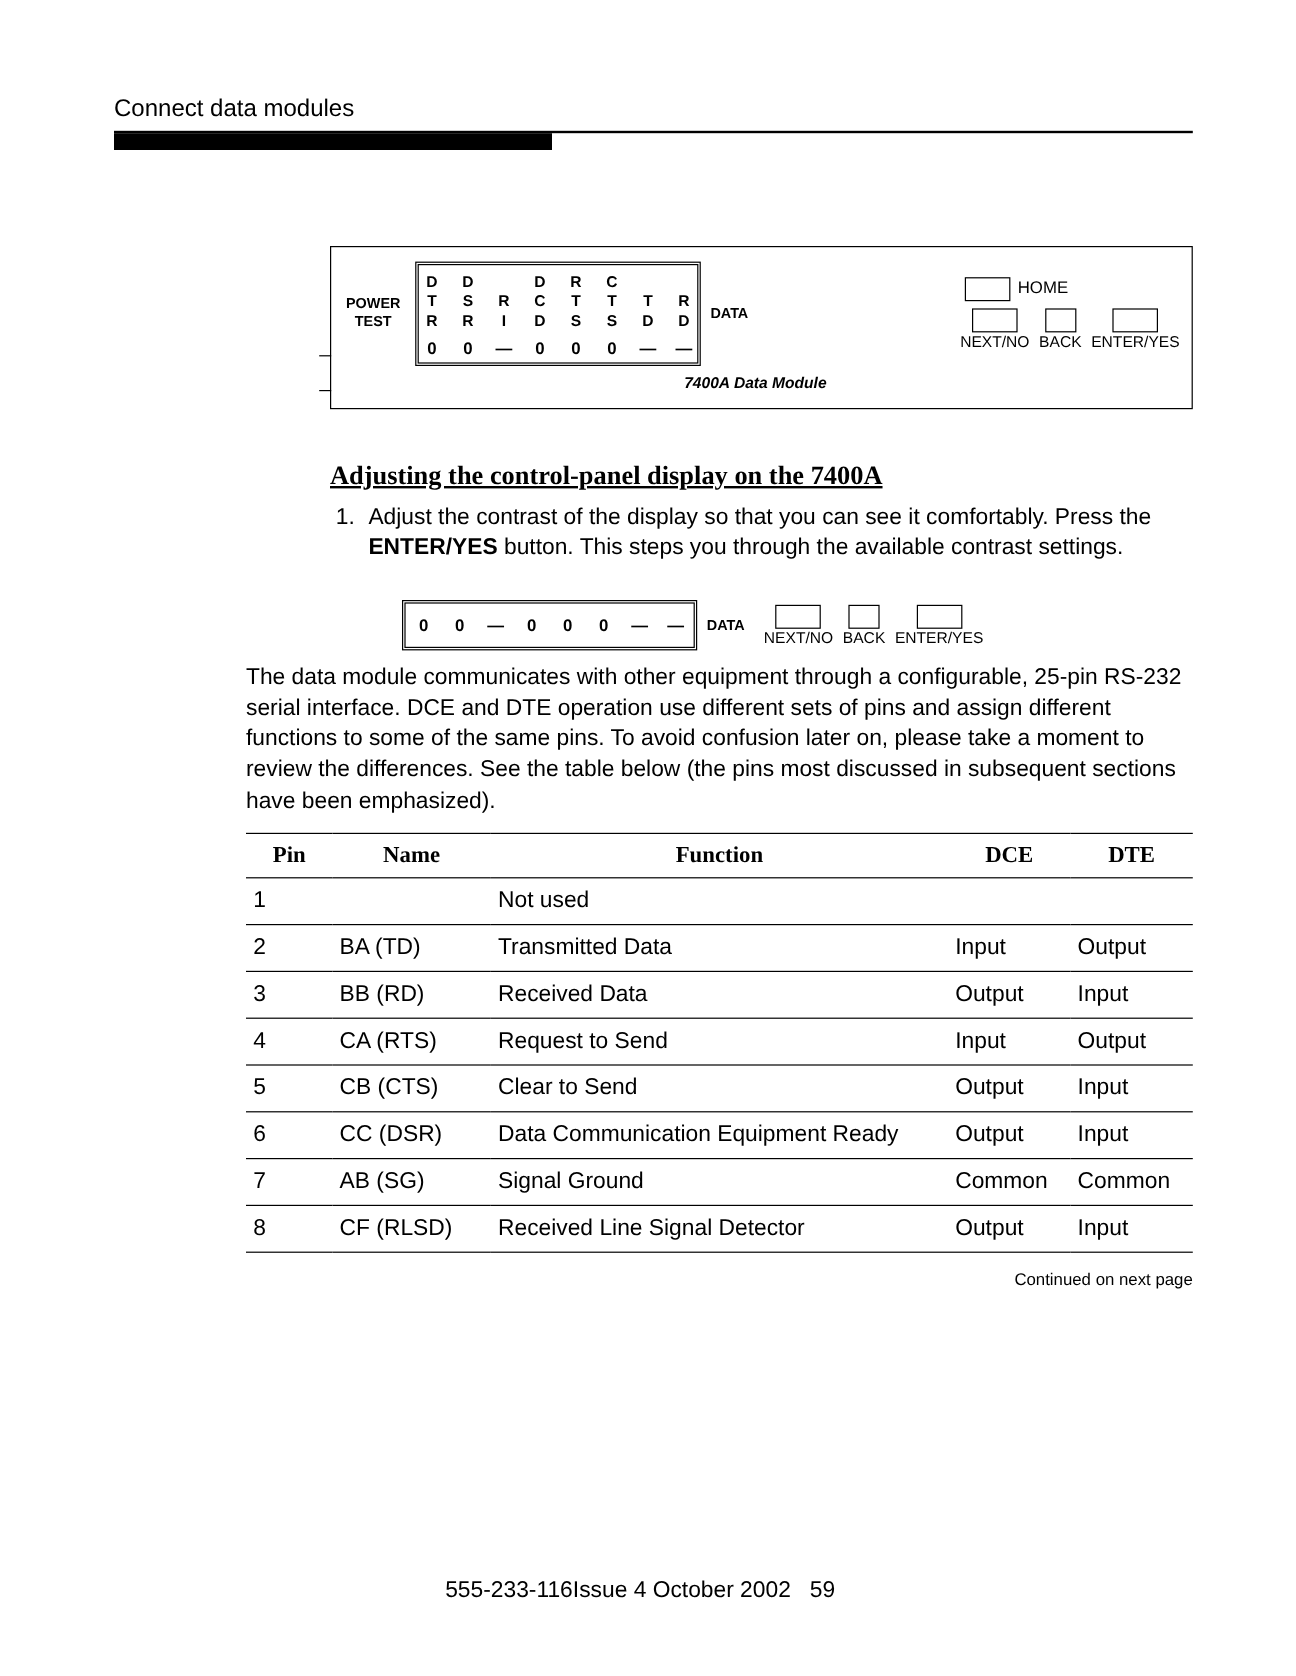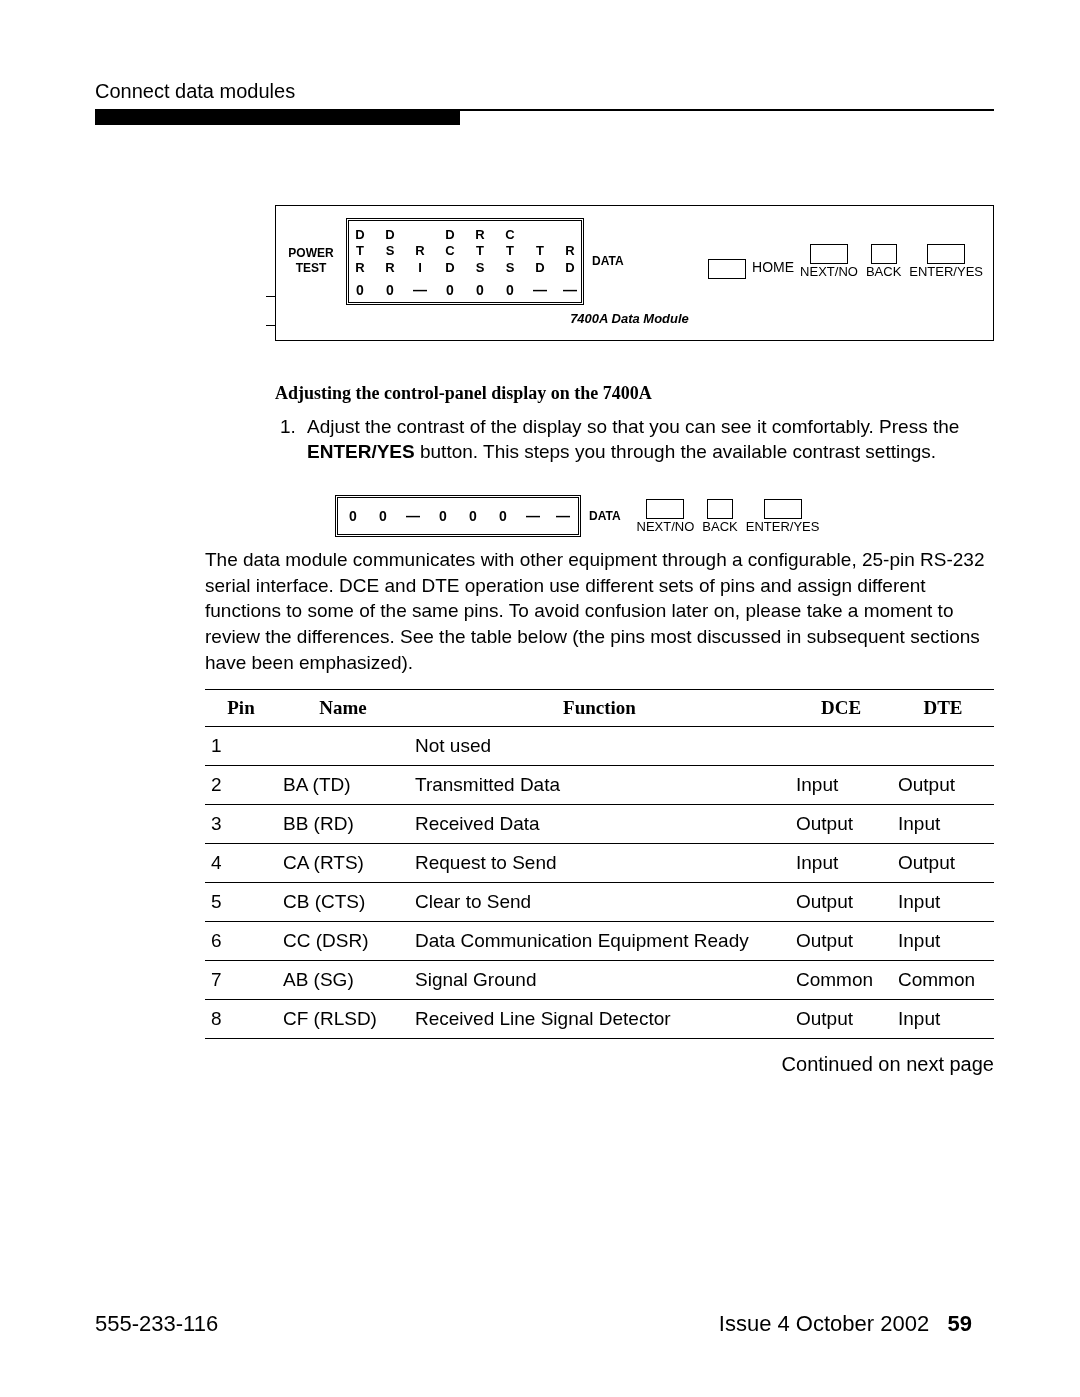--- a/index.html
+++ b/index.html
@@ -108,25 +108,26 @@
     top:90px;
     width:10px;
     border-top:1px solid #000;
     border-bottom:1px solid #000;
     height:28px;
   }
   
   .h2{
     font-family:"Times New Roman",serif;
     font-weight:bold;
-    font-size:18px;
+    font-size:22px;
     margin-top:42px;
     margin-bottom:10px;
     margin-left:-180px;
     padding-left:180px;
+    text-decoration:underline;
   }
   .h2.first{margin-left:0;padding-left:0;}
   .body{
     font-size:19px;
     line-height:1.35;
   }
   ol.steps{
     font-size:19px;
     line-height:1.35;
     padding-left:26px;
@@ -173,33 +174,33 @@
     border-bottom:1px solid #000;
     padding:7px 6px;
   }
   table.pins td{
     border-bottom:1px solid #000;
     padding:8px 6px;
     vertical-align:top;
   }
   .cont{
     text-align:right;
-    font-size:20px;
+    font-size:14px;
     margin-top:14px;
   }
   .footer{
     position:absolute;
     bottom:60px;
     left:95px;
     right:108px;
     display:flex;
-    justify-content:space-between;
-    font-size:22px;
-  }
-  .footer .pg{font-weight:bold;}
+    justify-content:center;
+    font-size:19px;
+  }
+  .footer .pg{font-weight:normal;}
 </style>
 </head>
 <body>
 
 <div class="page">
 
   <div class="running-head">Connect data modules</div>
   <div class="rule"></div>
   <div class="thickbar"></div>
 
@@ -264,21 +265,21 @@
               <span>0</span>
               <span>0</span>
               <span>0</span>
               <span>—</span>
               <span>—</span>
             </div>
         </div>
 
         <div class="data-lbl">DATA</div>
 
-        <div style="margin-left:auto;display:flex;flex-direction:row;align-items:flex-end;gap:6px;">
+        <div style="margin-left:auto;display:flex;flex-direction:column;align-items:flex-start;gap:6px;">
           <div style="display:flex;align-items:center;gap:6px;margin-left:4px;">
             <div class="sq"></div>
             <span class="home-lbl">HOME</span>
           </div>
           <div class="btn-area">
             <div class="btn">
               <div class="sq"></div>
               <span style="font-size:13px;">NEXT/NO</span>
             </div>
             <div class="btn">

